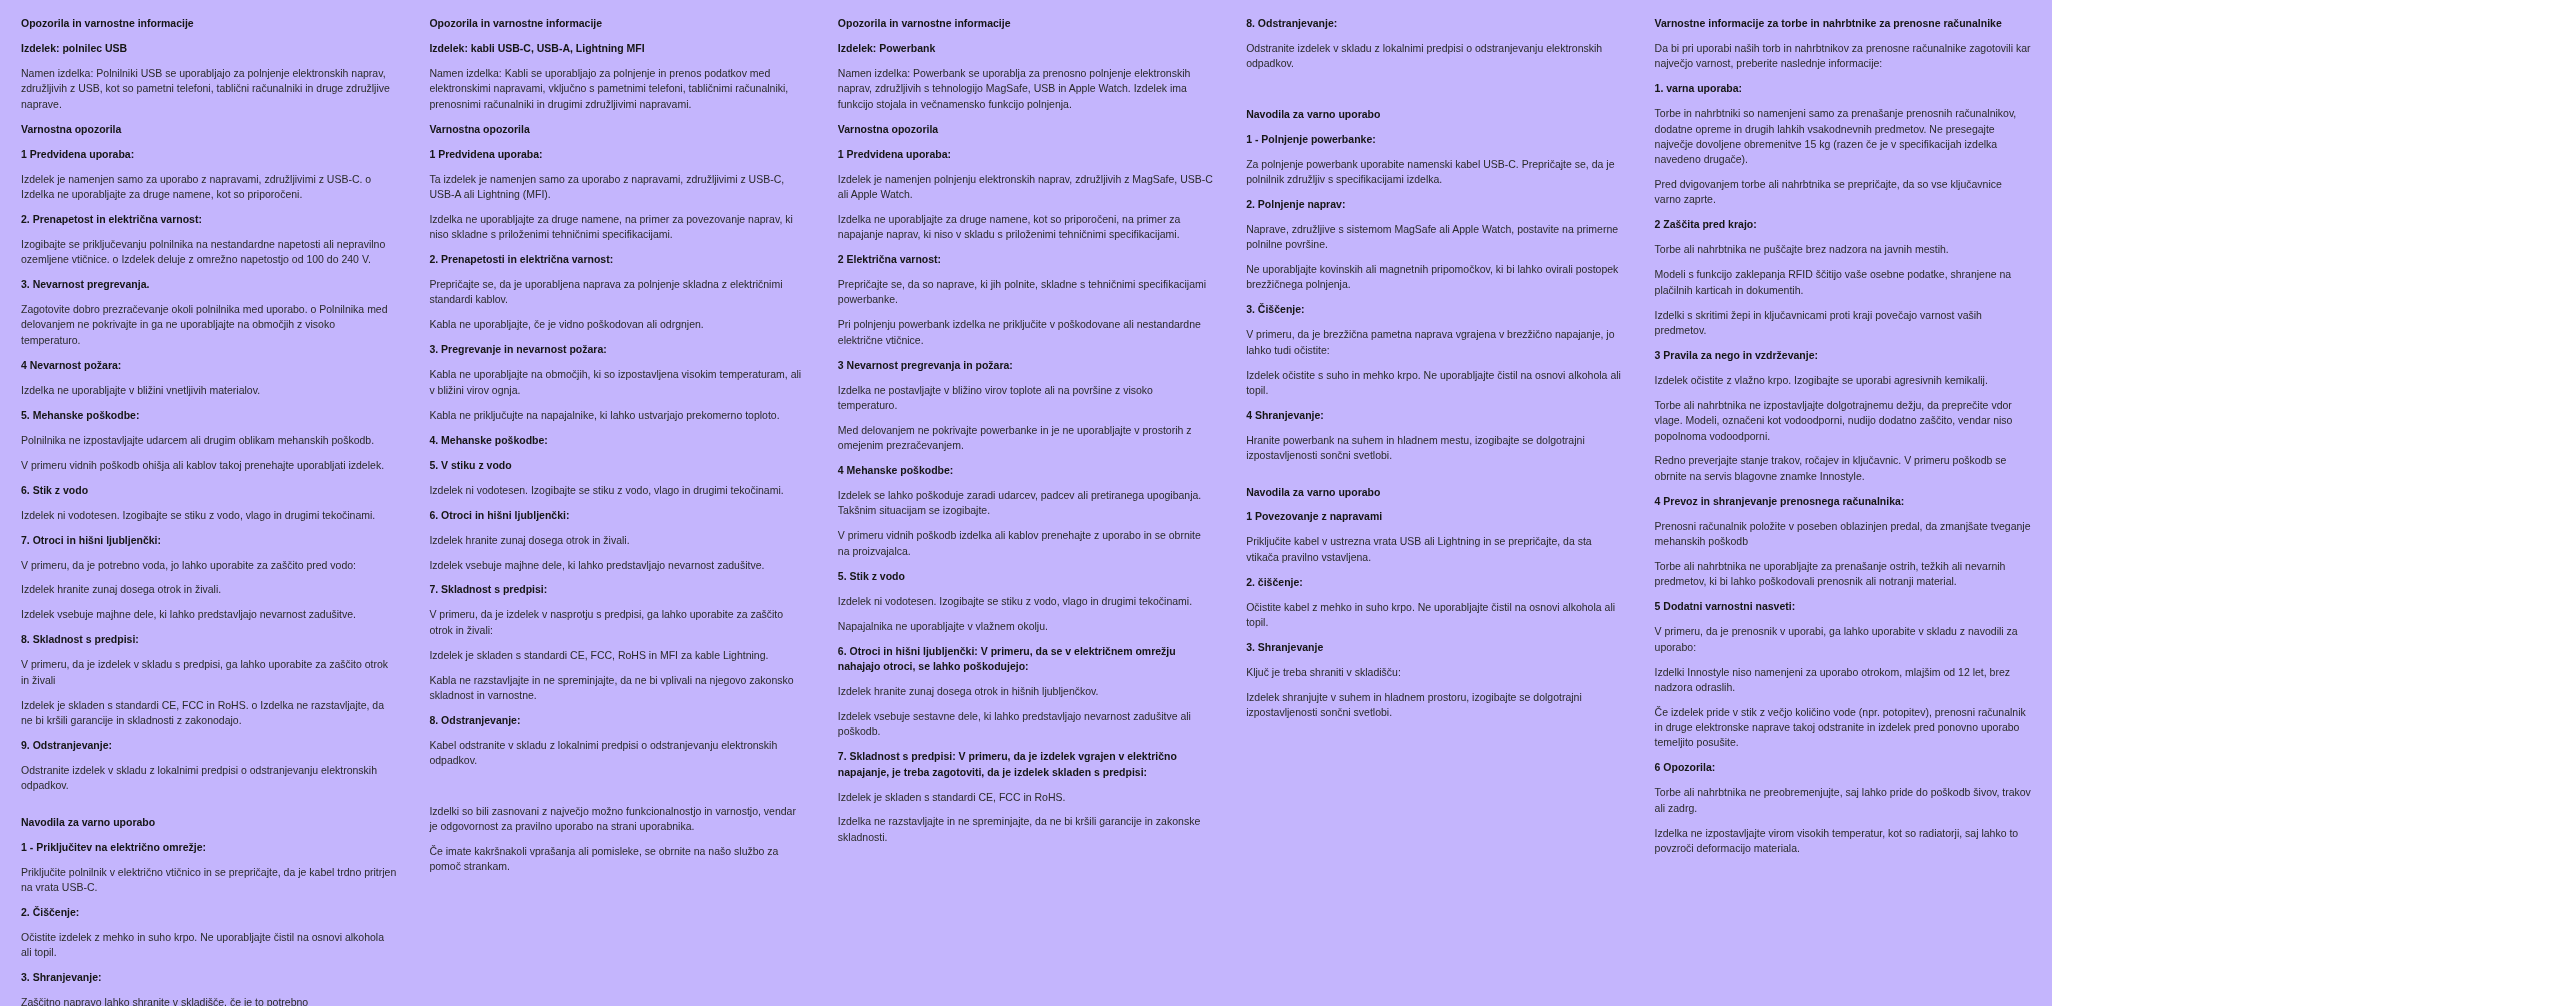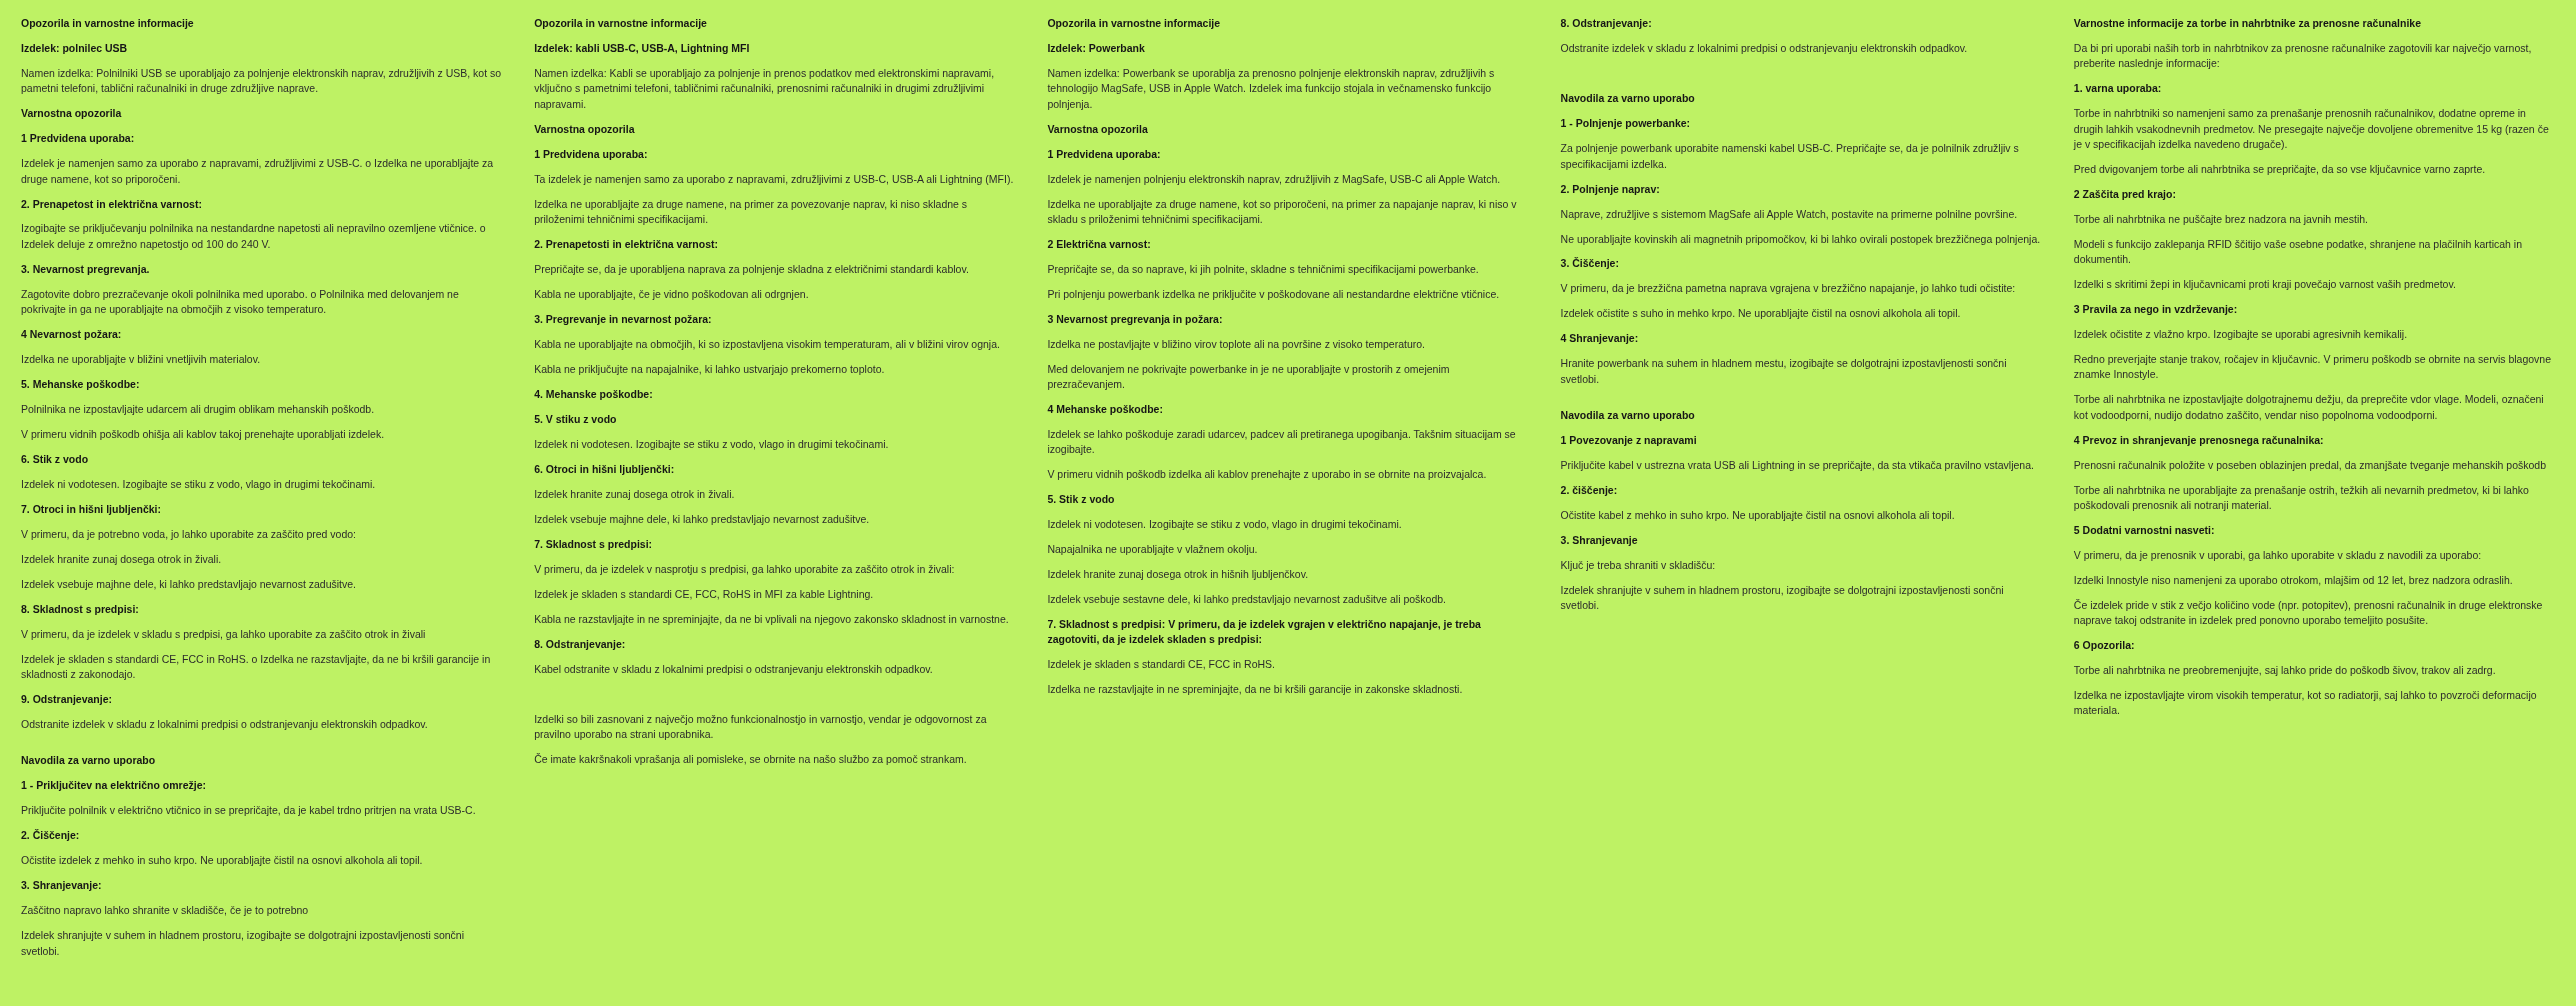--- a/index.html
+++ b/index.html
@@ -9,27 +9,27 @@
   }
   body {
     width: 2576px;
     height: 1006px;
     overflow: hidden;
     font-family: "Liberation Sans", "DejaVu Sans", sans-serif;
     color: #1c1c1c;
   }
   .page {
     box-sizing: border-box;
-    width: 2576px;
+    width: 2052px;
     height: 1006px;
     padding: 16px 21px;
     display: grid;
     grid-template-columns: repeat(5, 1fr);
     column-gap: 32px;
-    background: #bef264;
+    background: #c4b5fd;
   }
   .col {
     min-width: 0;
   }
   .block {
     font-size: 10.5px;
     line-height: 15.3px;
     margin: 0 0 9.7px 0;
     letter-spacing: 0;
   }
@@ -126,20 +126,21 @@
       <div class="block p">Pri polnjenju powerbank izdelka ne priključite v poškodovane ali nestandardne električne vtičnice.</div>
       <div class="block h">3 Nevarnost pregrevanja in požara:</div>
       <div class="block p">Izdelka ne postavljajte v bližino virov toplote ali na površine z visoko temperaturo.</div>
       <div class="block p">Med delovanjem ne pokrivajte powerbanke in je ne uporabljajte v prostorih z omejenim prezračevanjem.</div>
       <div class="block h">4 Mehanske poškodbe:</div>
       <div class="block p">Izdelek se lahko poškoduje zaradi udarcev, padcev ali pretiranega upogibanja. Takšnim situacijam se izogibajte.</div>
       <div class="block p">V primeru vidnih poškodb izdelka ali kablov prenehajte z uporabo in se obrnite na proizvajalca.</div>
       <div class="block h">5. Stik z vodo</div>
       <div class="block p">Izdelek ni vodotesen. Izogibajte se stiku z vodo, vlago in drugimi tekočinami.</div>
       <div class="block p">Napajalnika ne uporabljajte v vlažnem okolju.</div>
+      <div class="block h">6. Otroci in hišni ljubljenčki: V primeru, da se v električnem omrežju nahajajo otroci, se lahko poškodujejo:</div>
       <div class="block p">Izdelek hranite zunaj dosega otrok in hišnih ljubljenčkov.</div>
       <div class="block p">Izdelek vsebuje sestavne dele, ki lahko predstavljajo nevarnost zadušitve ali poškodb.</div>
       <div class="block h">7. Skladnost s predpisi: V primeru, da je izdelek vgrajen v električno napajanje, je treba zagotoviti, da je izdelek skladen s predpisi:</div>
       <div class="block p">Izdelek je skladen s standardi CE, FCC in RoHS.</div>
       <div class="block p">Izdelka ne razstavljajte in ne spreminjajte, da ne bi kršili garancije in zakonske skladnosti.</div>
     </section>
   <section class="col">
       <div class="block h">8. Odstranjevanje:</div>
       <div class="block p">Odstranite izdelek v skladu z lokalnimi predpisi o odstranjevanju elektronskih odpadkov.</div>
       <div class="block h gap2">Navodila za varno uporabo</div>
@@ -167,22 +168,22 @@
       <div class="block p">Da bi pri uporabi naših torb in nahrbtnikov za prenosne računalnike zagotovili kar največjo varnost, preberite naslednje informacije:</div>
       <div class="block h">1. varna uporaba:</div>
       <div class="block p">Torbe in nahrbtniki so namenjeni samo za prenašanje prenosnih računalnikov, dodatne opreme in drugih lahkih vsakodnevnih predmetov. Ne presegajte največje dovoljene obremenitve 15 kg (razen če je v specifikacijah izdelka navedeno drugače).</div>
       <div class="block p">Pred dvigovanjem torbe ali nahrbtnika se prepričajte, da so vse ključavnice varno zaprte.</div>
       <div class="block h">2 Zaščita pred krajo:</div>
       <div class="block p">Torbe ali nahrbtnika ne puščajte brez nadzora na javnih mestih.</div>
       <div class="block p">Modeli s funkcijo zaklepanja RFID ščitijo vaše osebne podatke, shranjene na plačilnih karticah in dokumentih.</div>
       <div class="block p">Izdelki s skritimi žepi in ključavnicami proti kraji povečajo varnost vaših predmetov.</div>
       <div class="block h">3 Pravila za nego in vzdrževanje:</div>
       <div class="block p">Izdelek očistite z vlažno krpo. Izogibajte se uporabi agresivnih kemikalij.</div>
+      <div class="block p">Torbe ali nahrbtnika ne izpostavljajte dolgotrajnemu dežju, da preprečite vdor vlage. Modeli, označeni kot vodoodporni, nudijo dodatno zaščito, vendar niso popolnoma vodoodporni.</div>
       <div class="block p">Redno preverjajte stanje trakov, ročajev in ključavnic. V primeru poškodb se obrnite na servis blagovne znamke Innostyle.</div>
-      <div class="block p">Torbe ali nahrbtnika ne izpostavljajte dolgotrajnemu dežju, da preprečite vdor vlage. Modeli, označeni kot vodoodporni, nudijo dodatno zaščito, vendar niso popolnoma vodoodporni.</div>
       <div class="block h">4 Prevoz in shranjevanje prenosnega računalnika:</div>
       <div class="block p">Prenosni računalnik položite v poseben oblazinjen predal, da zmanjšate tveganje mehanskih poškodb</div>
       <div class="block p">Torbe ali nahrbtnika ne uporabljajte za prenašanje ostrih, težkih ali nevarnih predmetov, ki bi lahko poškodovali prenosnik ali notranji material.</div>
       <div class="block h">5 Dodatni varnostni nasveti:</div>
       <div class="block p">V primeru, da je prenosnik v uporabi, ga lahko uporabite v skladu z navodili za uporabo:</div>
       <div class="block p">Izdelki Innostyle niso namenjeni za uporabo otrokom, mlajšim od 12 let, brez nadzora odraslih.</div>
       <div class="block p">Če izdelek pride v stik z večjo količino vode (npr. potopitev), prenosni računalnik in druge elektronske naprave takoj odstranite in izdelek pred ponovno uporabo temeljito posušite.</div>
       <div class="block h">6 Opozorila:</div>
       <div class="block p">Torbe ali nahrbtnika ne preobremenjujte, saj lahko pride do poškodb šivov, trakov ali zadrg.</div>
       <div class="block p">Izdelka ne izpostavljajte virom visokih temperatur, kot so radiatorji, saj lahko to povzroči deformacijo materiala.</div>

